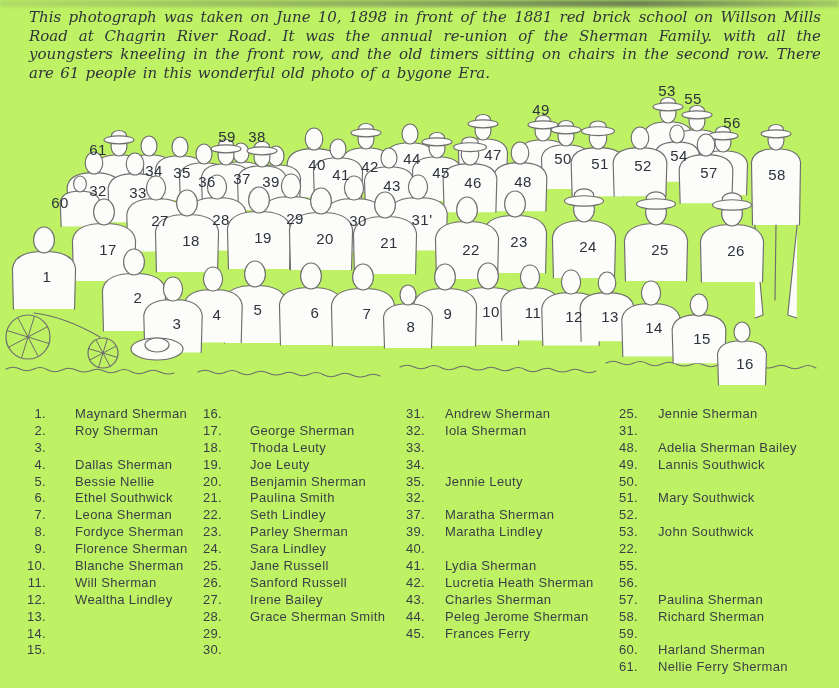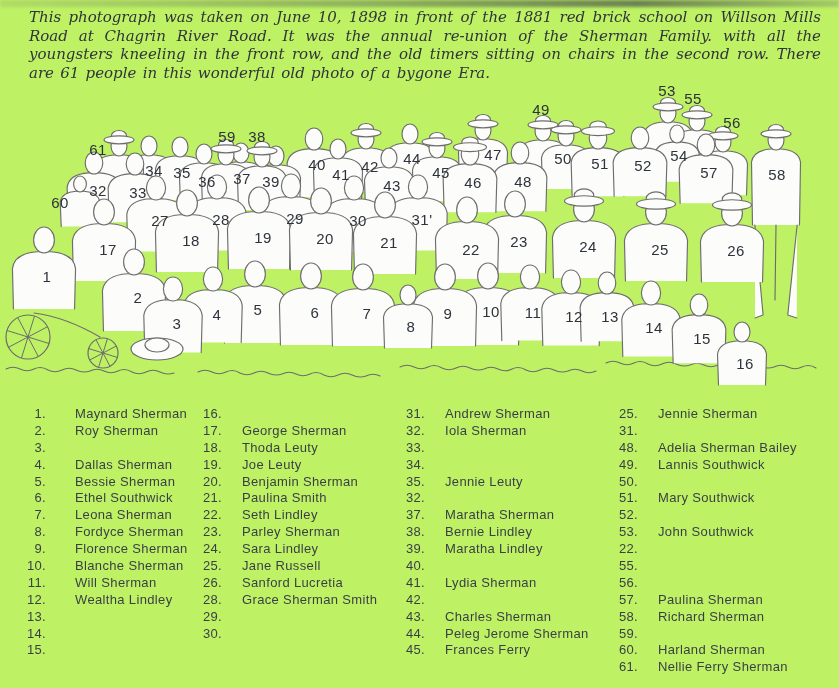--- a/index.html
+++ b/index.html
@@ -32,21 +32,21 @@
     color:#3a3f47; font-size:13px; letter-spacing:.35px;
   }
   .col  { position:absolute; top:0; }
   .col1 { left:16px;  width:182px; }
   .col2 { left:192px; width:205px; }
   .col3 { left:395px; width:214px; }
   .col4 { left:608px; width:228px; }
   .row  { display:flex; height:16.9px; line-height:16.9px; white-space:nowrap; }
   .num  { width:30px; text-align:right; flex:none; }
   .col1 .nm { margin-left:29px; }
-  .col2 .nm { margin-left:20px; }
+  .col2 .nm { margin-left:28px; }
   .col3 .nm { margin-left:20px; }
   .col4 .nm { margin-left:20px; }
 </style>
 </head>
 <body>
 
 <div class="page">
   <div class="scan-smudge"></div>
 
   <p class="caption">This photograph was taken on June 10, 1898 in front of the 1881 red brick school on Willson Mills Road at Chagrin River Road. It was the annual re-union of the Sherman Family. with all the youngsters kneeling in the front row, and the old timers sitting on chairs in the second row. There are 61 people in this wonderful old photo of a bygone Era.</p>
@@ -312,21 +312,21 @@
         <div class="row">
           <span class="num">3.</span>
           <span class="nm"></span>
         </div>
         <div class="row">
           <span class="num">4.</span>
           <span class="nm">Dallas Sherman</span>
         </div>
         <div class="row">
           <span class="num">5.</span>
-          <span class="nm">Bessie Sherman</span>
+          <span class="nm">Bessie Nellie</span>
         </div>
         <div class="row">
           <span class="num">6.</span>
           <span class="nm">Ethel Southwick</span>
         </div>
         <div class="row">
           <span class="num">7.</span>
           <span class="nm">Leona Sherman</span>
         </div>
         <div class="row">
@@ -398,21 +398,25 @@
         <div class="row">
           <span class="num">24.</span>
           <span class="nm">Sara Lindley</span>
         </div>
         <div class="row">
           <span class="num">25.</span>
           <span class="nm">Jane Russell</span>
         </div>
         <div class="row">
           <span class="num">26.</span>
-          <span class="nm">Sanford Lucretia</span>
+          <span class="nm">Sanford Russell</span>
+        </div>
+        <div class="row">
+          <span class="num">27.</span>
+          <span class="nm">Irene Bailey</span>
         </div>
         <div class="row">
           <span class="num">28.</span>
           <span class="nm">Grace Sherman Smith</span>
         </div>
         <div class="row">
           <span class="num">29.</span>
           <span class="nm"></span>
         </div>
         <div class="row">
@@ -443,37 +447,34 @@
         </div>
         <div class="row">
           <span class="num">32.</span>
           <span class="nm"></span>
         </div>
         <div class="row">
           <span class="num">37.</span>
           <span class="nm">Maratha Sherman</span>
         </div>
         <div class="row">
-          <span class="num">38.</span>
-          <span class="nm">Bernie Lindley</span>
-        </div>
-        <div class="row">
           <span class="num">39.</span>
           <span class="nm">Maratha Lindley</span>
         </div>
         <div class="row">
           <span class="num">40.</span>
           <span class="nm"></span>
         </div>
         <div class="row">
           <span class="num">41.</span>
           <span class="nm">Lydia Sherman</span>
         </div>
         <div class="row">
           <span class="num">42.</span>
+          <span class="nm">Lucretia Heath Sherman</span>
         </div>
         <div class="row">
           <span class="num">43.</span>
           <span class="nm">Charles Sherman</span>
         </div>
         <div class="row">
           <span class="num">44.</span>
           <span class="nm">Peleg Jerome Sherman</span>
         </div>
         <div class="row">

